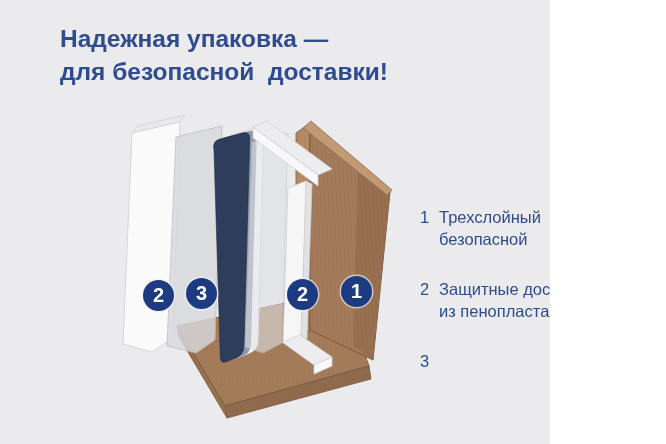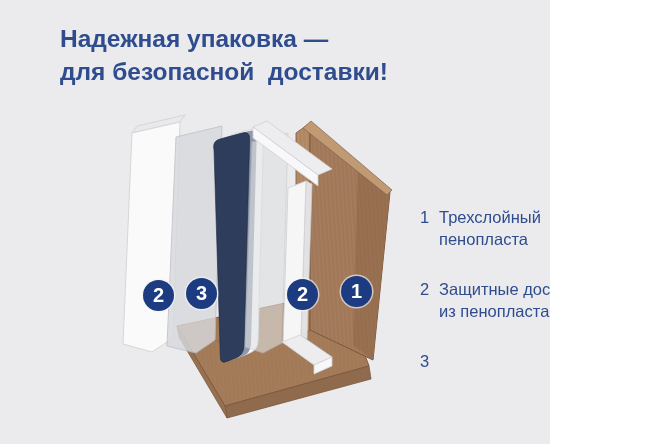--- a/index.html
+++ b/index.html
@@ -106,21 +106,21 @@
 
   <div class="badge b1">2</div>
   <div class="badge b2">3</div>
   <div class="badge b3">2</div>
   <div class="badge b4">1</div>
 
   <div class="legend">
     <div class="legend-item">
       <span class="legend-num">1</span>
       <span class="legend-text">Трехслойный
-пенопласта</span>
+безопасной</span>
     </div>
     <div class="legend-item">
       <span class="legend-num">2</span>
       <span class="legend-text">Защитные доставки
 из пенопласта</span>
     </div>
     <div class="legend-item">
       <span class="legend-num">3</span>
     </div>
   </div>

